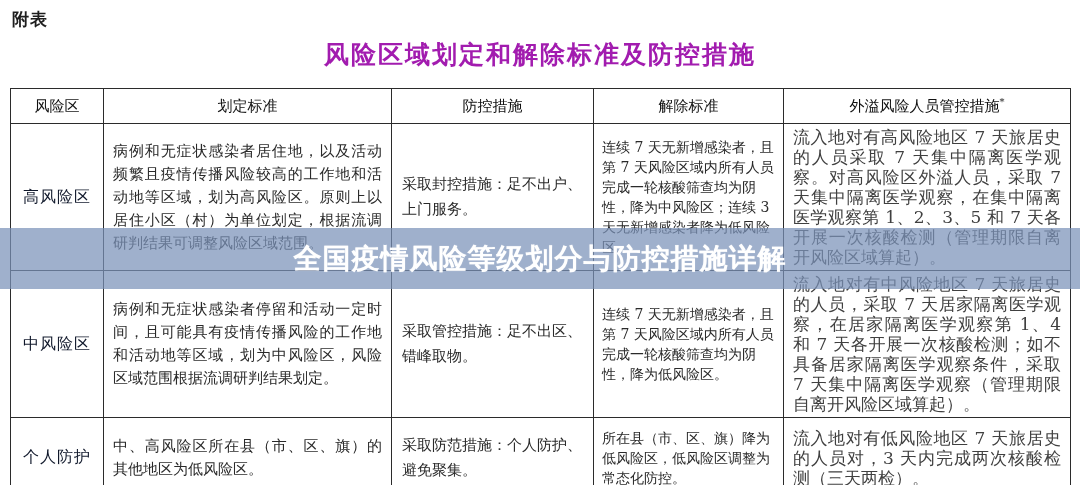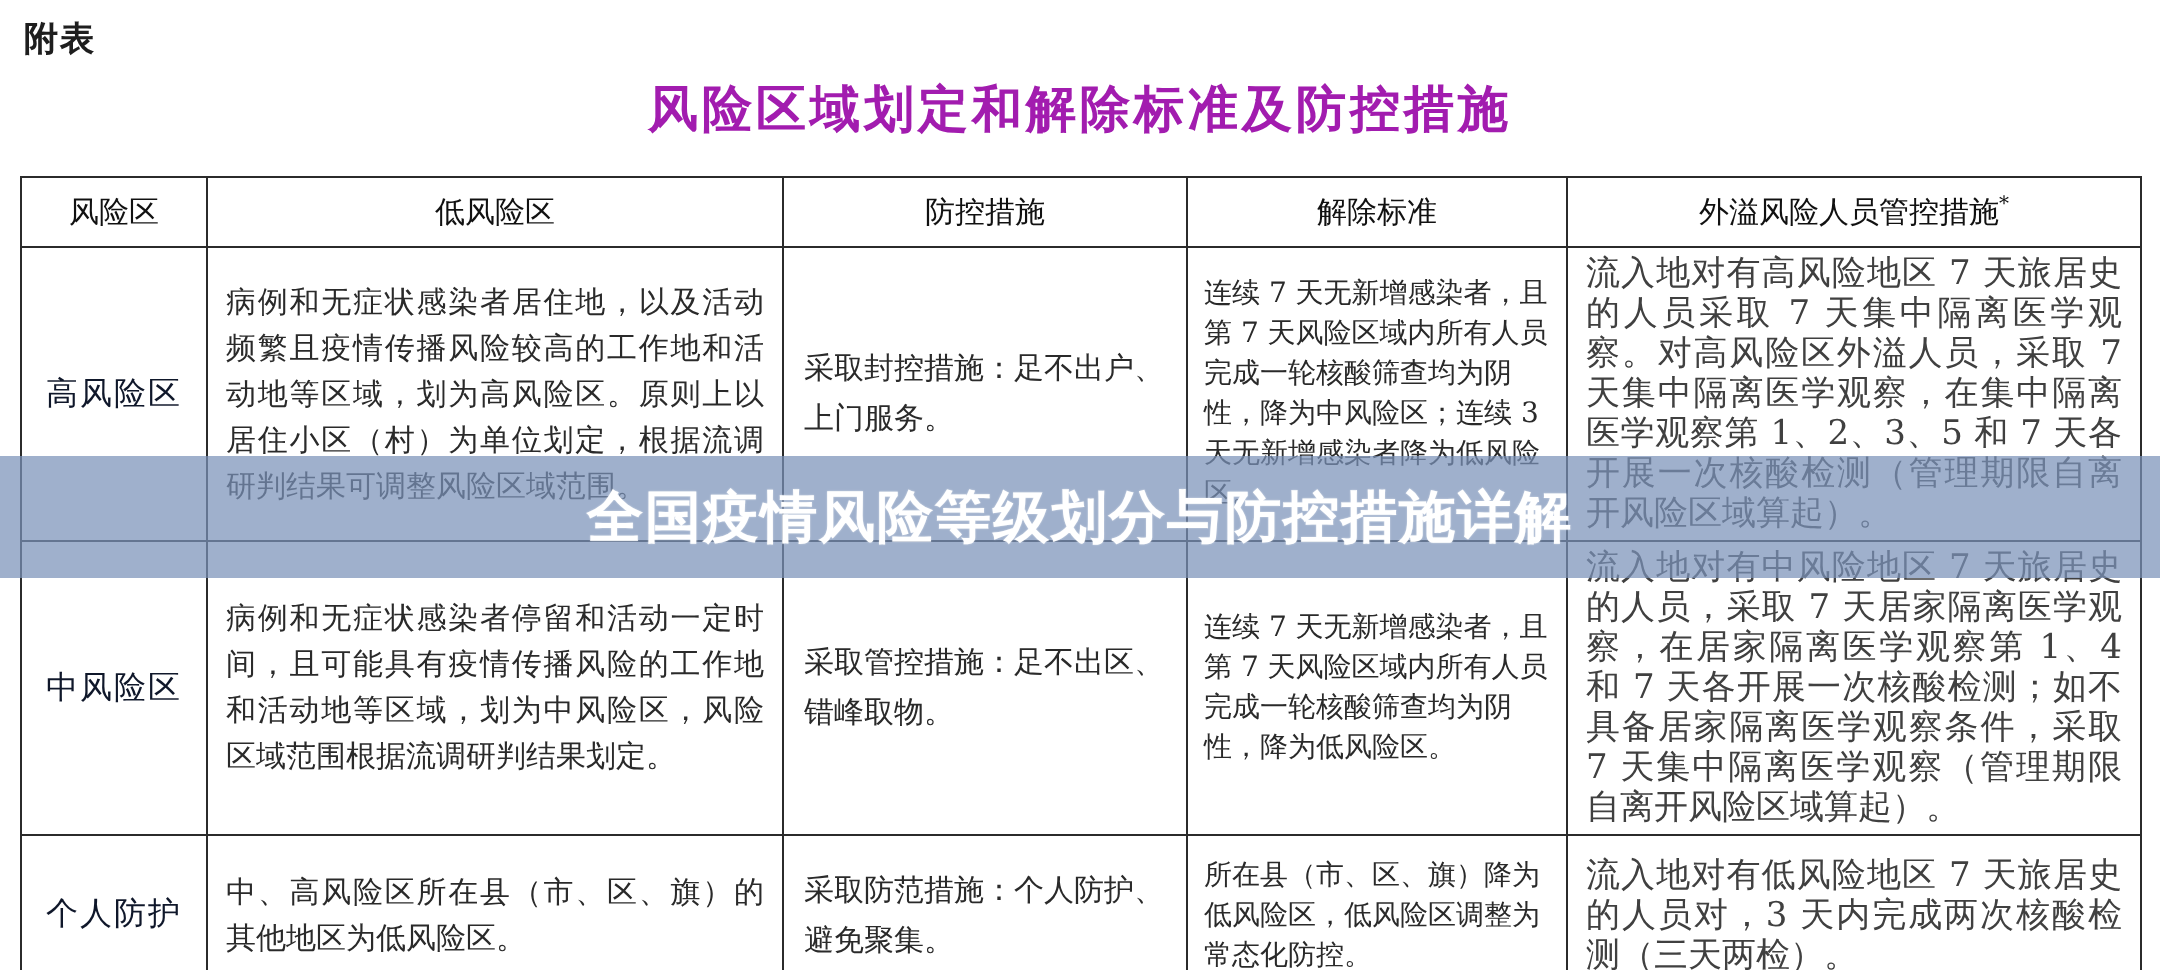--- a/index.html
+++ b/index.html
@@ -138,21 +138,21 @@
     <colgroup>
       <col style="width:93px">
       <col style="width:288px">
       <col style="width:202px">
       <col style="width:190px">
       <col style="width:287px">
     </colgroup>
     <tbody>
       <tr class="header-row">
         <th class="hcell">风险区</th>
-        <th class="hcell">低风险区</th>
+        <th class="hcell">划定标准</th>
         <th class="hcell">防控措施</th>
         <th class="hcell">解除标准</th>
         <th class="hcell"><span>外溢风险人员管控措施</span><sup class="star">*</sup></th>
       </tr>
 
       <tr class="row-high">
         <td class="label-cell">高风险区</td>
         <td class="criteria-cell">病例和无症状感染者居住地，以及活动频繁且疫情传播风险较高的工作地和活动地等区域，划为高风险区。原则上以居住小区（村）为单位划定，根据流调研判结果可调整风险区域范围。</td>
         <td class="control-cell">采取封控措施：足不出户、上门服务。</td>
         <td class="release-cell">连续 7 天无新增感染者，且第 7 天风险区域内所有人员完成一轮核酸筛查均为阴性，降为中风险区；连续 3 天无新增感染者降为低风险区。</td>

